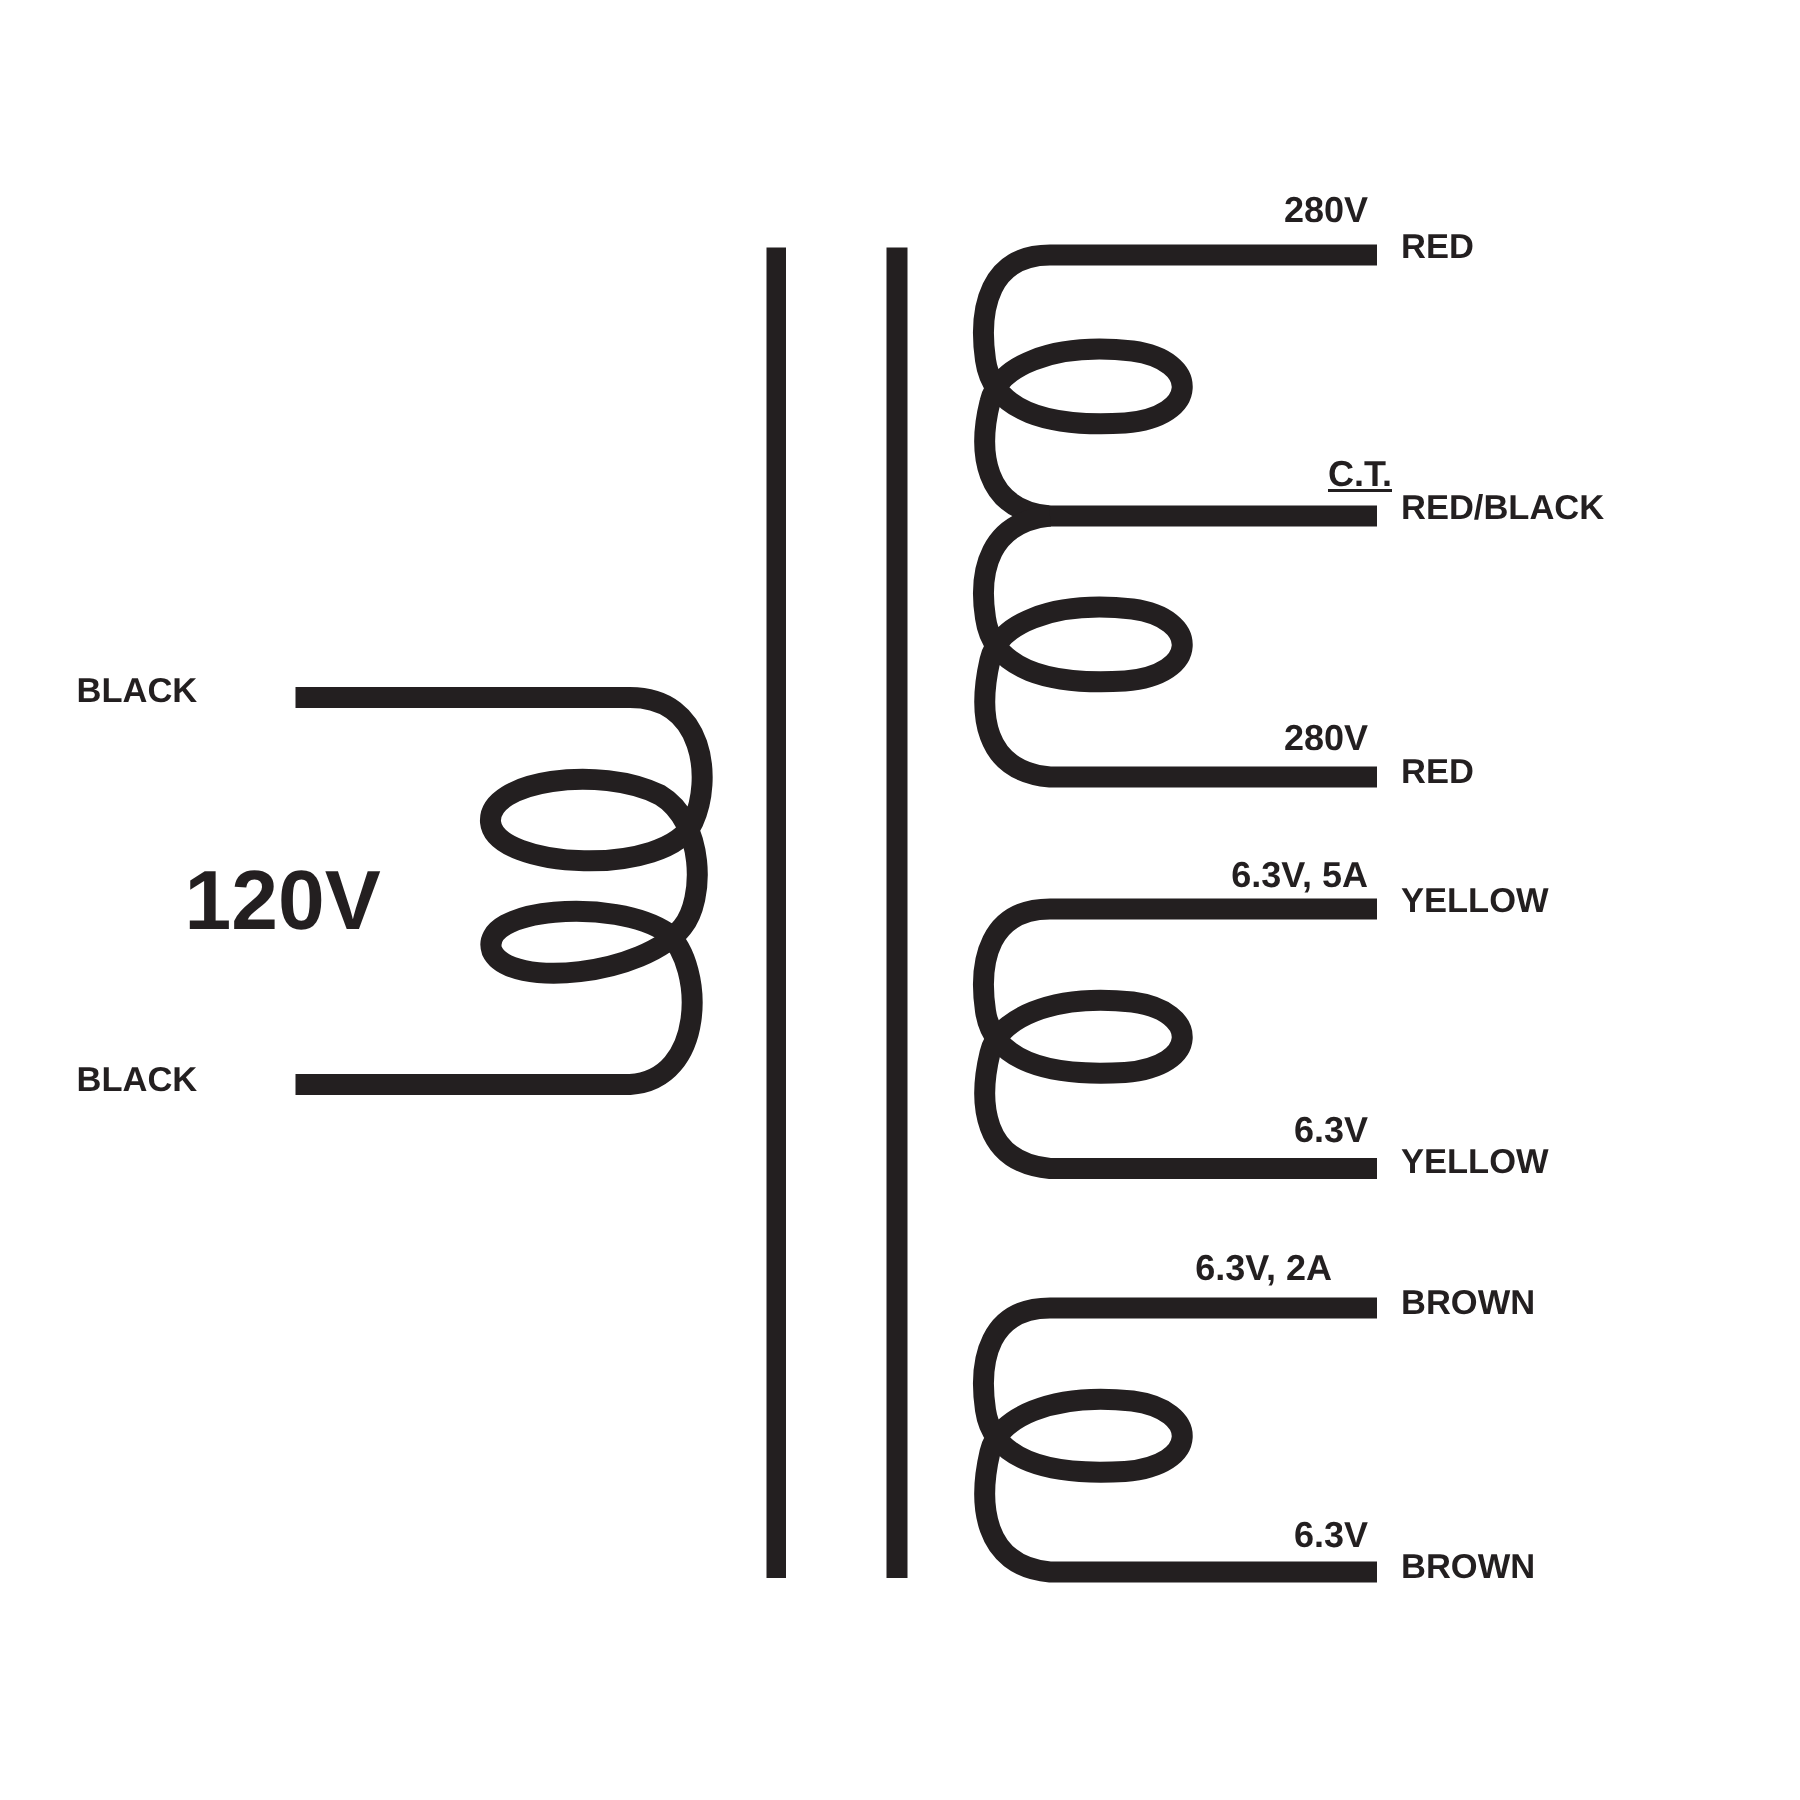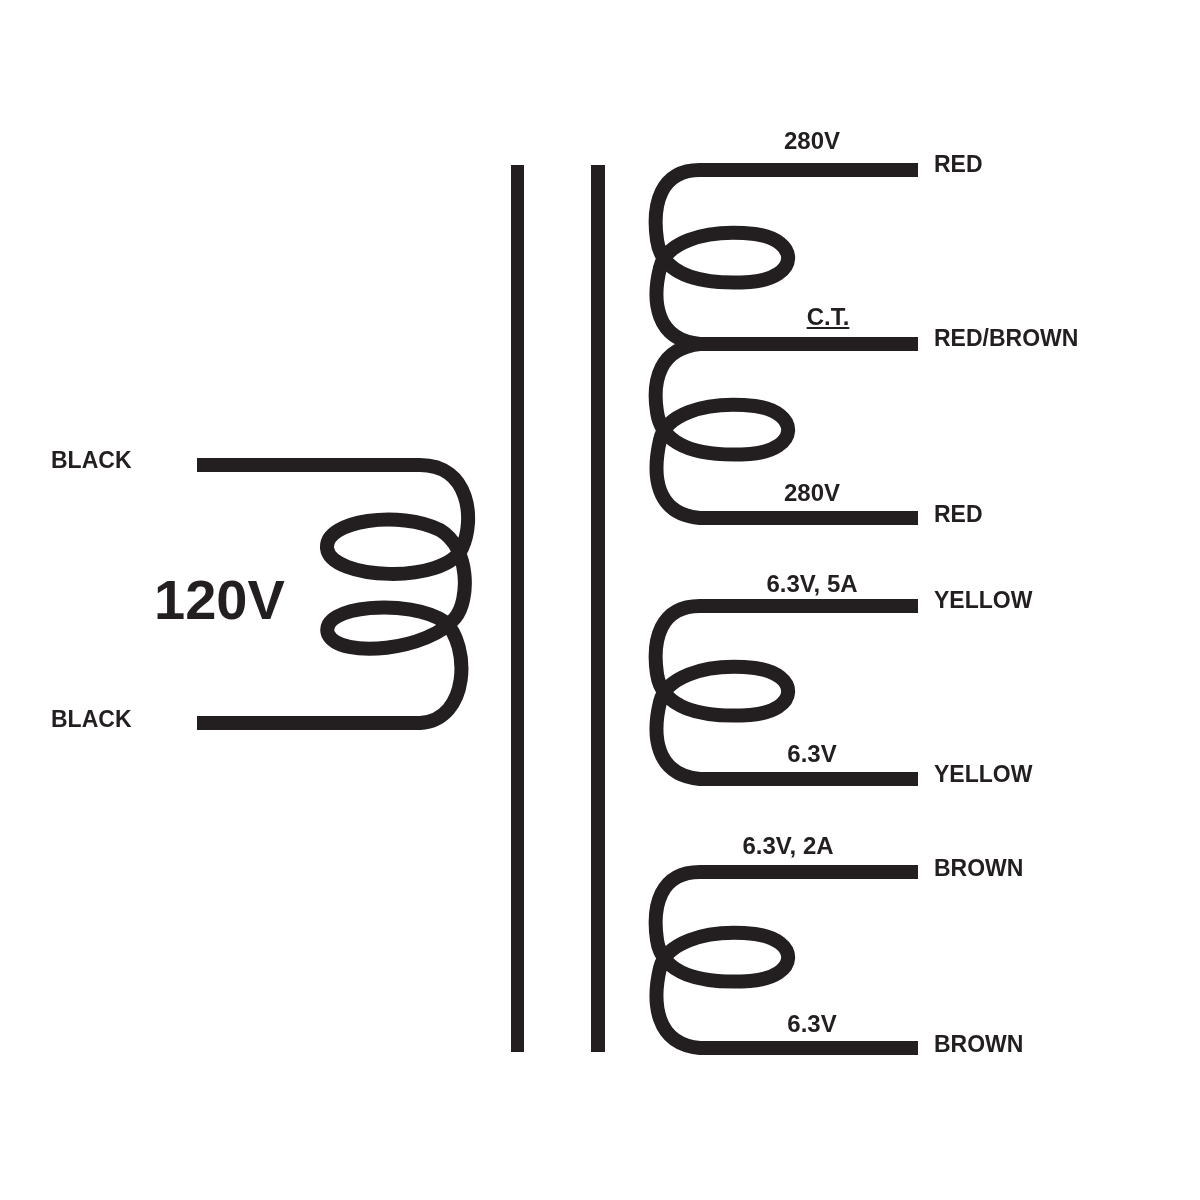--- a/index.html
+++ b/index.html
@@ -2,22 +2,22 @@
 <html><head>
 <meta charset="utf-8">
 <style>
   html, body { margin: 0; padding: 0; background: #ffffff; }
   body { width: 1200px; height: 1200px; position: relative; overflow: hidden; }
   #diagram { position: absolute; left: 0; top: 0; width: 1200px; height: 1200px; }
   .wire { fill: none; stroke: #231f20; stroke-width: 14; stroke-linecap: butt; stroke-linejoin: round; }
   .core { fill: #231f20; }
   .lbl { position: absolute; font-family: "Liberation Sans", sans-serif; font-weight: bold; color: #231f20; white-space: nowrap; line-height: 1; }
   .wire-color { font-size: 23px; text-align: right; }
-  .rating { font-size: 24px; text-align: center; width: 200px; }
-  .voltage-big { font-size: 56px; margin-left: 31px; }
+  .rating { font-size: 24px; text-align: right; width: 200px; }
+  .voltage-big { font-size: 56px; }
 </style>
 </head>
 <body>
 
 <svg id="diagram" viewBox="0 0 1200 1200" xmlns="http://www.w3.org/2000/svg">
 
   <rect class="core" x="511" y="165" width="13" height="887"></rect>
   <rect class="core" x="591" y="165" width="14" height="887"></rect>
 
   <g>
@@ -39,21 +39,21 @@
 </svg>
 
 <div class="lbl wire-color" style="left:51px; top:449px;">BLACK</div>
 <div class="lbl wire-color" style="left:51px; top:708px;">BLACK</div>
 <div class="lbl voltage-big" style="left:123px; top:572px;">120V</div>
 
 <div class="lbl rating" style="left:712px; top:129px;">280V</div>
 <div class="lbl wire-color" style="left:934px; top:153px;">RED</div>
 
 <div class="lbl rating" style="left:728px; top:305px;text-decoration:underline;">C.T.</div>
-<div class="lbl wire-color" style="left:934px; top:327px;">RED/BROWN</div>
+<div class="lbl wire-color" style="left:934px; top:327px;">RED/BLACK</div>
 
 <div class="lbl rating" style="left:712px; top:481px;">280V</div>
 <div class="lbl wire-color" style="left:934px; top:503px;">RED</div>
 
 <div class="lbl rating" style="left:712px; top:572px;">6.3V, 5A</div>
 <div class="lbl wire-color" style="left:934px; top:589px;">YELLOW</div>
 
 <div class="lbl rating" style="left:712px; top:742px;">6.3V</div>
 <div class="lbl wire-color" style="left:934px; top:763px;">YELLOW</div>
 

